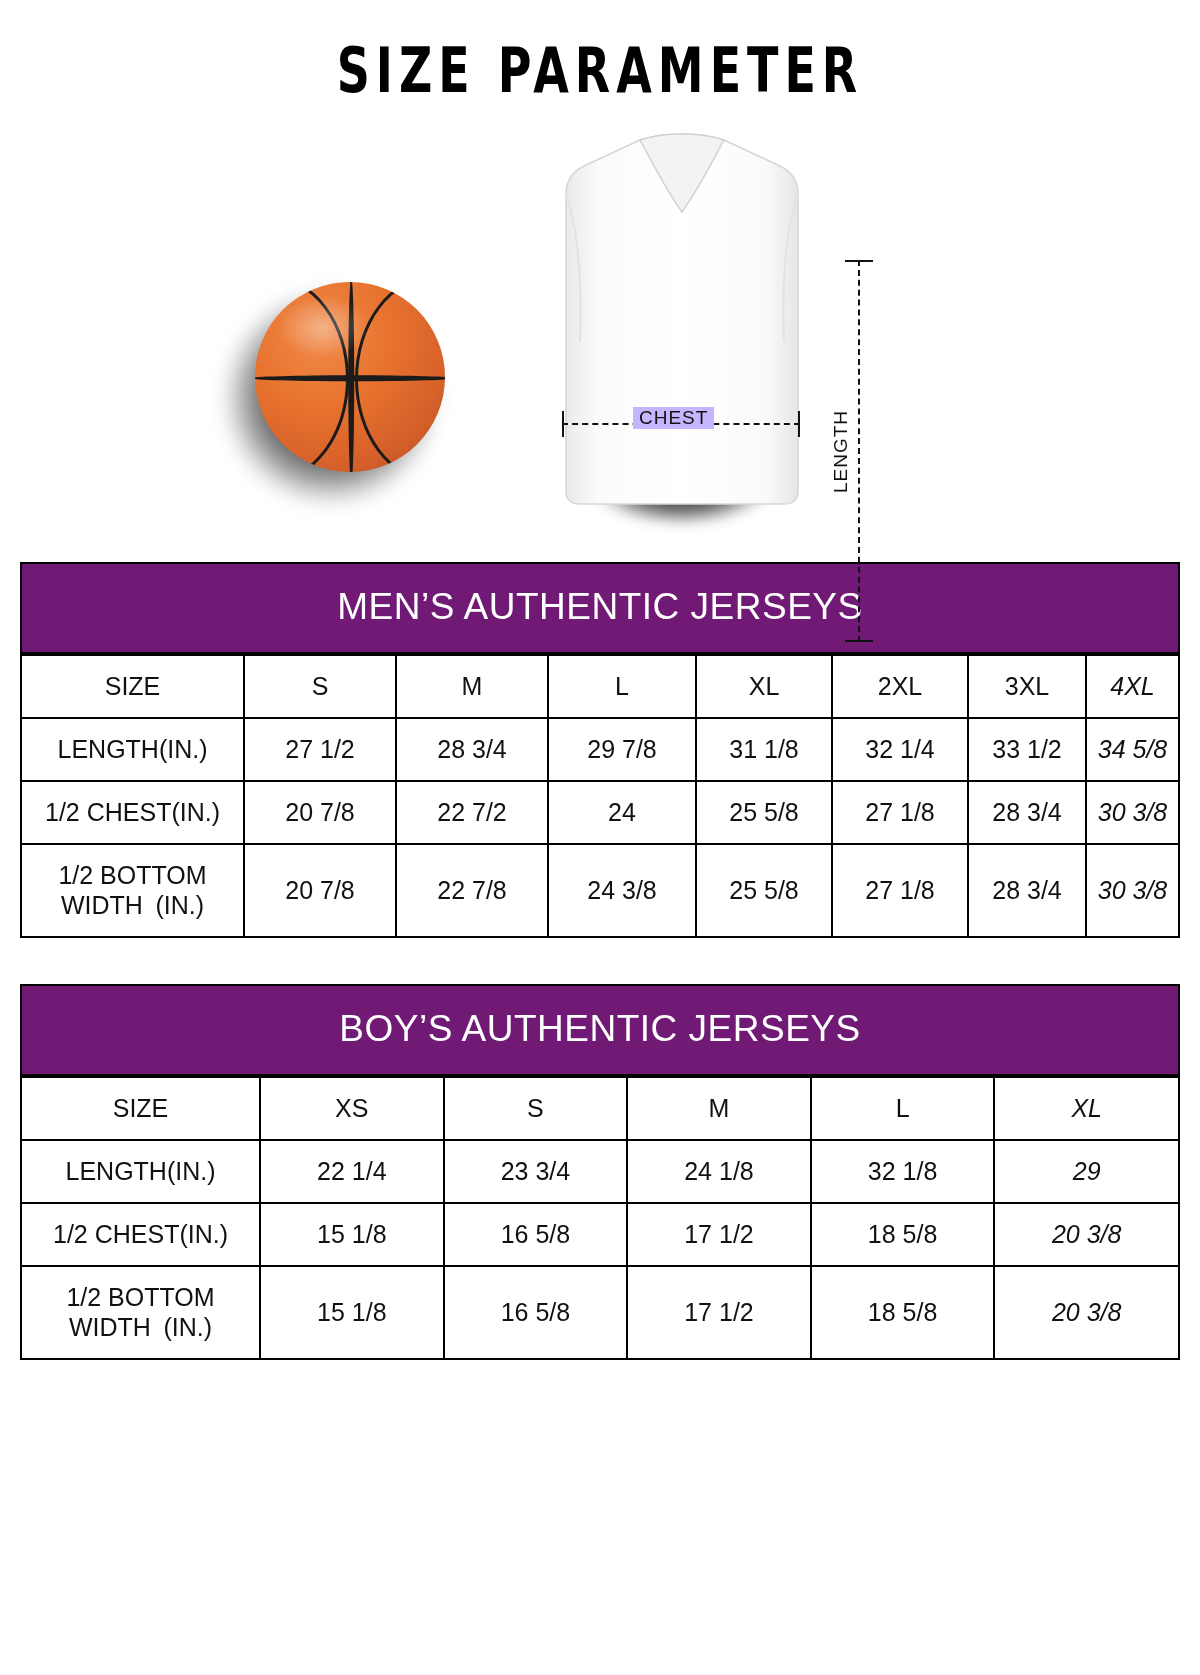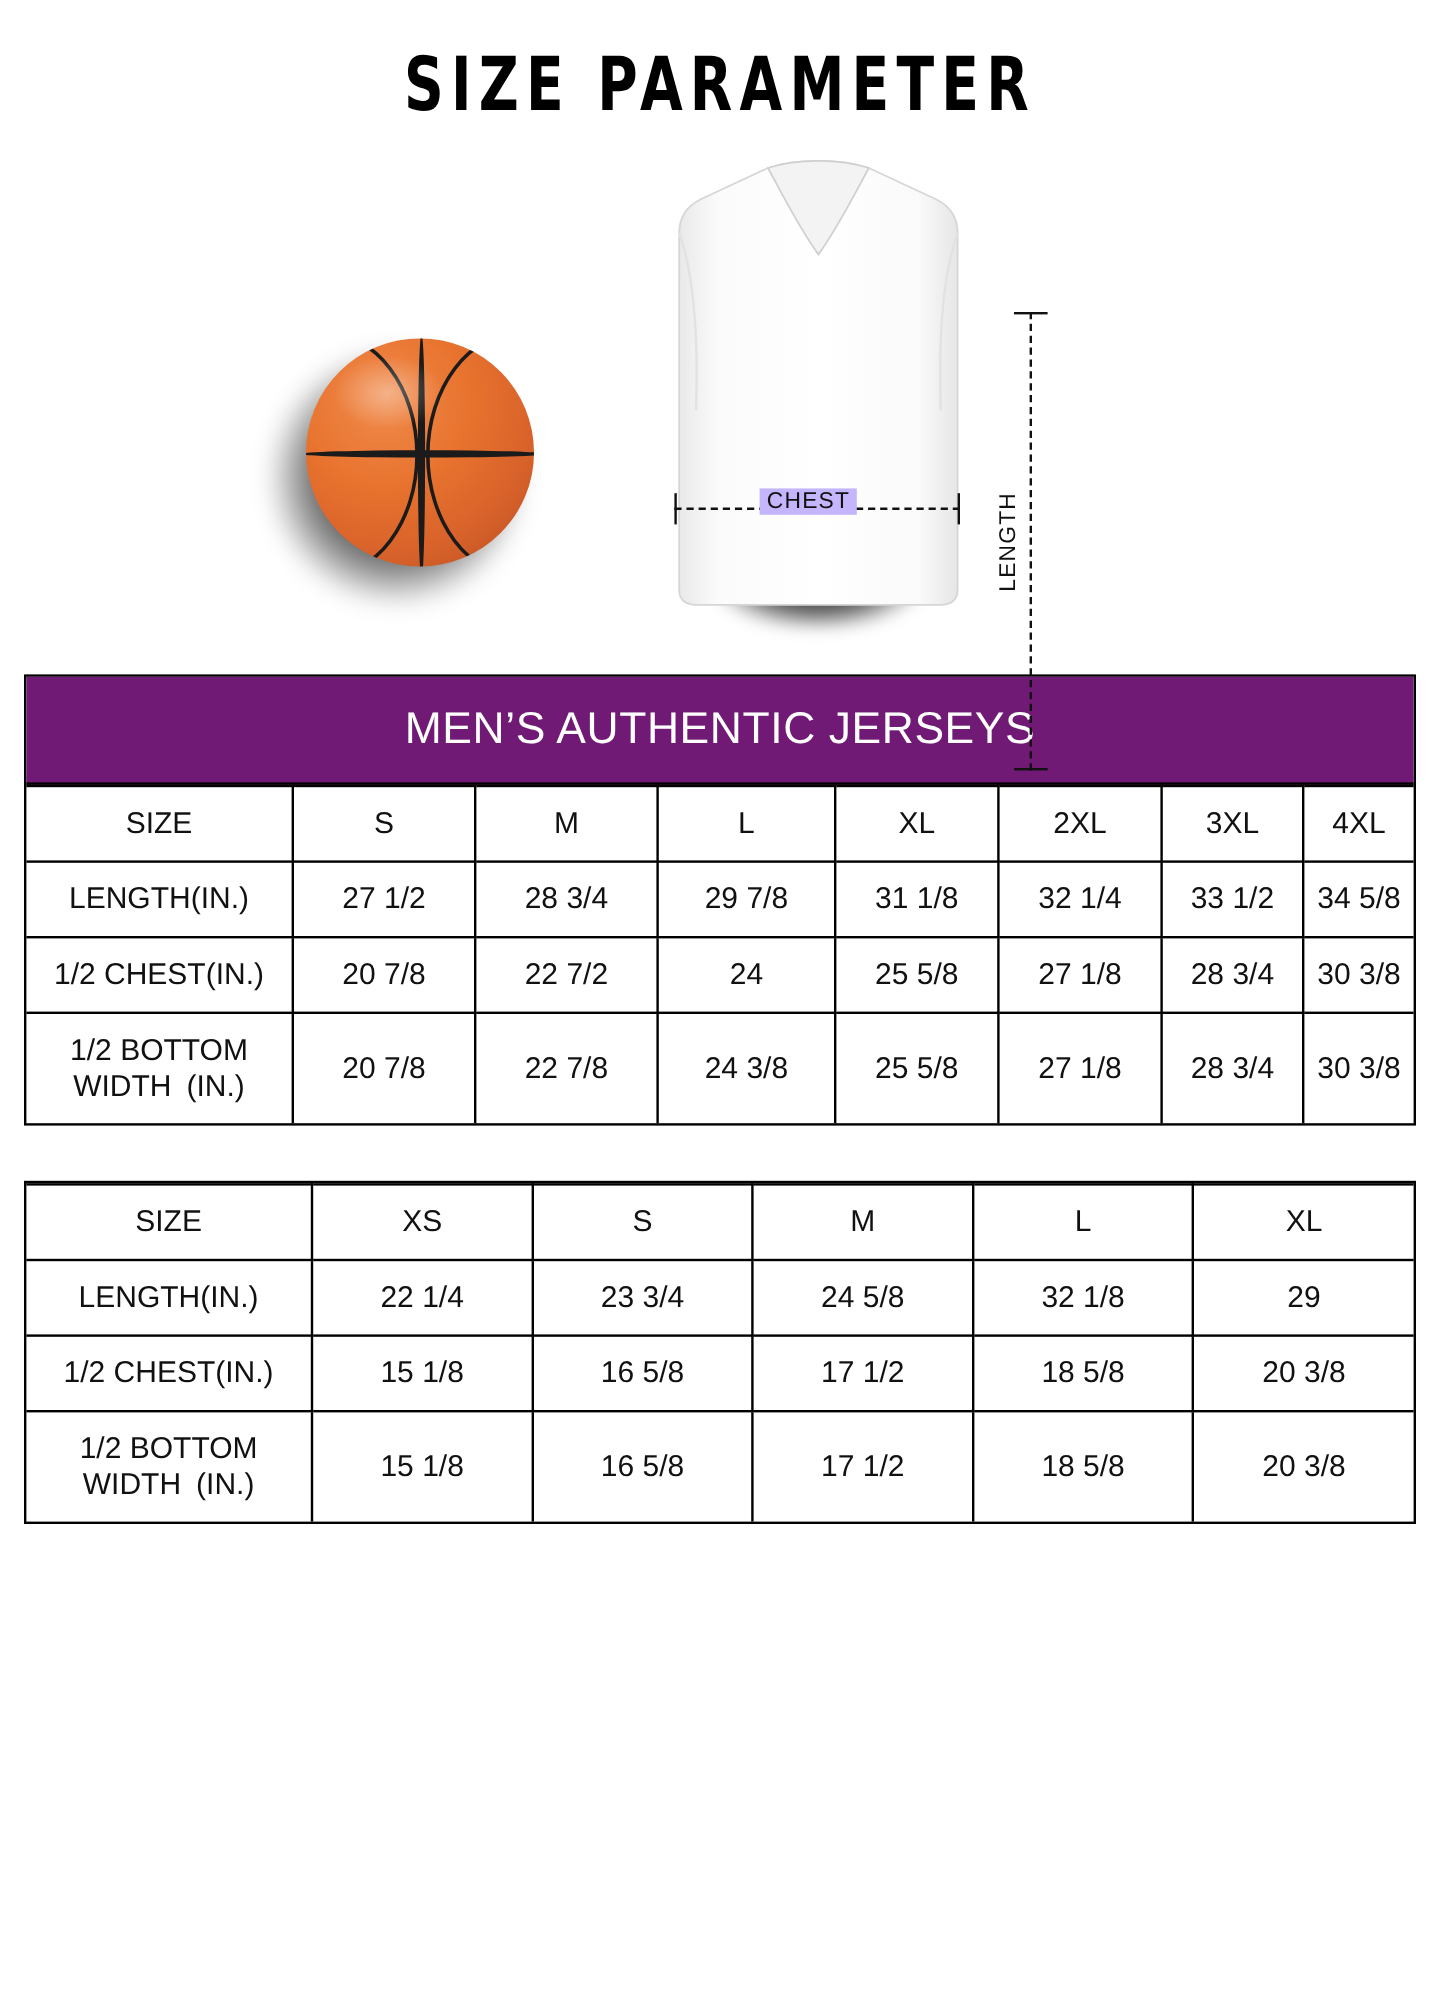--- a/index.html
+++ b/index.html
@@ -217,21 +217,21 @@
   }
   td {
     border: 2px solid #000;
     text-align: center;
     font-size: 25px;
     padding: 16px 4px;
     color: #111;
     white-space: nowrap;
   }
   td:first-child { border-left: none; margin-left: 20px; }
-  td:last-child { border-right: none; }
+  td:last-child { border-right: none; font-style: italic; }
   tr:last-child td { border-bottom: none; }
   .rowlabel {
     font-size: 25px;
   }
   .two-line {
     line-height: 1.18;
     font-size: 25px;
     white-space: normal;
   }
 
@@ -361,20 +361,21 @@
         <td>25  5/8</td>
         <td>27  1/8</td>
         <td>28  3/4</td>
         <td>30  3/8</td>
       </tr>
     </tbody>
   </table>
 </div>
 
 <div class="table-block">
+  <div class="tbl-header">BOY’S AUTHENTIC JERSEYS</div>
   <table class="boy-tbl">
     <colgroup>
       <col class="c0">
         <col class="cx">
         <col class="cx">
         <col class="cx">
         <col class="cx">
         <col class="cx">
     </colgroup>
     <tbody>
@@ -383,21 +384,21 @@
         <td>XS</td>
         <td>S</td>
         <td>M</td>
         <td>L</td>
         <td>XL</td>
       </tr>
       <tr>
         <td class="rowlabel">LENGTH(IN.)</td>
         <td>22  1/4</td>
         <td>23  3/4</td>
-        <td>24  5/8</td>
+        <td>24  1/8</td>
         <td>32  1/8</td>
         <td>29</td>
       </tr>
       <tr>
         <td class="rowlabel">1/2 CHEST(IN.)</td>
         <td>15  1/8</td>
         <td>16  5/8</td>
         <td>17  1/2</td>
         <td>18  5/8</td>
         <td>20  3/8</td>

